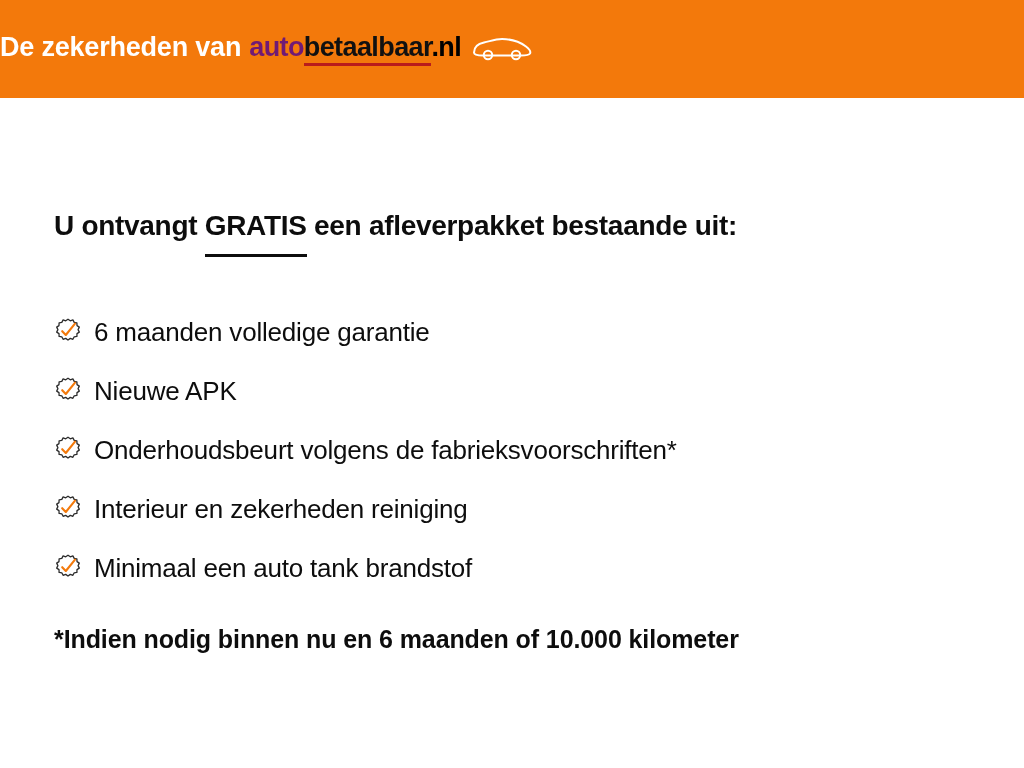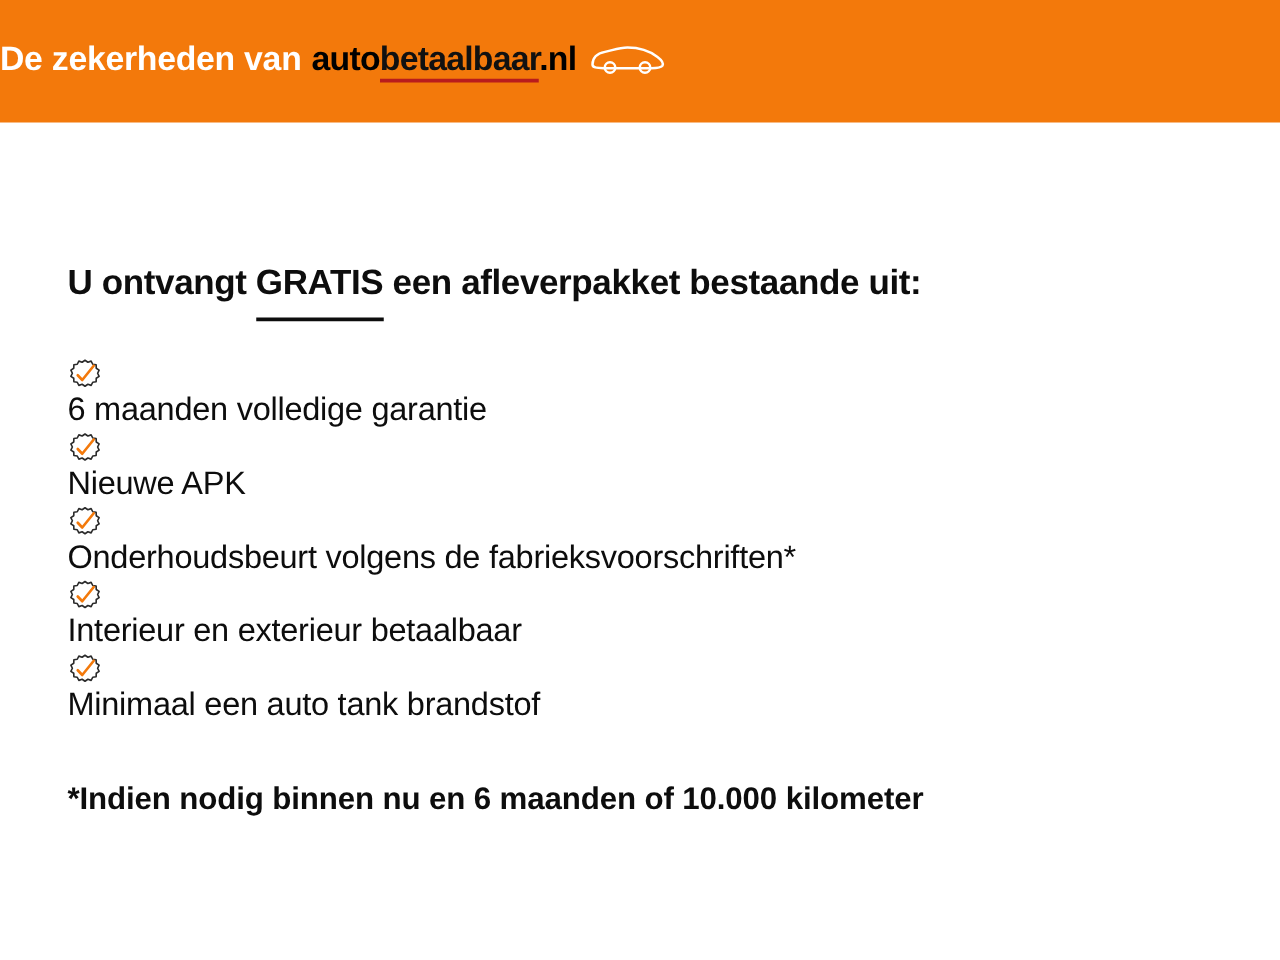--- a/index.html
+++ b/index.html
@@ -44,21 +44,21 @@
     white-space: nowrap;
   }
   .brand {
     font-size: 27px;
     font-weight: bold;
     letter-spacing: -0.6px;
     white-space: nowrap;
     margin-left: 8px;
   }
   .brand .b-auto {
-    color: #000000;
+    color: #701a75;
   }
   .brand .b-betaalbaar {
     color: #111111;
     border-bottom: 3px solid #b91c1c;
     padding-bottom: 1px;
   }
   .brand .b-nl {
     color: #000000;
   }
   .car-logo {
@@ -86,23 +86,22 @@
     padding-bottom: 13px;
   }
 
   .list {
     list-style: none;
     margin: 0;
     padding: 0;
   }
   .list-item {
     display: flex;
-    align-items: flex-start;
+    align-items: flex-end;
     height: 59px;
-    flex-direction: column;
   }
   .gear-icon {
     flex: 0 0 auto;
     width: 28px;
     height: 28px;
     margin-right: 12px;
     display: block;
   }
   .item-label {
     font-size: 26px;
@@ -178,21 +177,21 @@
         <span class="item-label">Onderhoudsbeurt volgens de fabrieksvoorschriften*</span>
       </li>
 
       <li class="list-item">
         <span class="gear-icon">
           <svg width="28" height="28" viewBox="0 0 28 28" xmlns="http://www.w3.org/2000/svg">
             <path d="M14 2.2 l2.3 1.6 2.6-0.9 1.3 2.5 2.7 0.4 0.1 2.8 2.3 1.5 -1.2 2.5 1.2 2.5 -2.3 1.5 -0.1 2.8 -2.7 0.4 -1.3 2.5 -2.6-0.9 -2.3 1.6 -2.3-1.6 -2.6 0.9 -1.3-2.5 -2.7-0.4 -0.1-2.8 -2.3-1.5 1.2-2.5 -1.2-2.5 2.3-1.5 0.1-2.8 2.7-0.4 1.3-2.5 2.6 0.9 z" fill="none" stroke="#2b2b2b" stroke-width="1.3" stroke-linejoin="round"></path>
             <path d="M8.2 14.2 l3.6 3.8 L21 6.6" fill="none" stroke="#f3790b" stroke-width="2.1" stroke-linecap="round" stroke-linejoin="round"></path>
           </svg>
         </span>
-        <span class="item-label">Interieur en exterieur betaalbaar</span>
+        <span class="item-label">Interieur en zekerheden reiniging</span>
       </li>
 
       <li class="list-item">
         <span class="gear-icon">
           <svg width="28" height="28" viewBox="0 0 28 28" xmlns="http://www.w3.org/2000/svg">
             <path d="M14 2.2 l2.3 1.6 2.6-0.9 1.3 2.5 2.7 0.4 0.1 2.8 2.3 1.5 -1.2 2.5 1.2 2.5 -2.3 1.5 -0.1 2.8 -2.7 0.4 -1.3 2.5 -2.6-0.9 -2.3 1.6 -2.3-1.6 -2.6 0.9 -1.3-2.5 -2.7-0.4 -0.1-2.8 -2.3-1.5 1.2-2.5 -1.2-2.5 2.3-1.5 0.1-2.8 2.7-0.4 1.3-2.5 2.6 0.9 z" fill="none" stroke="#2b2b2b" stroke-width="1.3" stroke-linejoin="round"></path>
             <path d="M8.2 14.2 l3.6 3.8 L21 6.6" fill="none" stroke="#f3790b" stroke-width="2.1" stroke-linecap="round" stroke-linejoin="round"></path>
           </svg>
         </span>
         <span class="item-label">Minimaal een auto tank brandstof</span>

